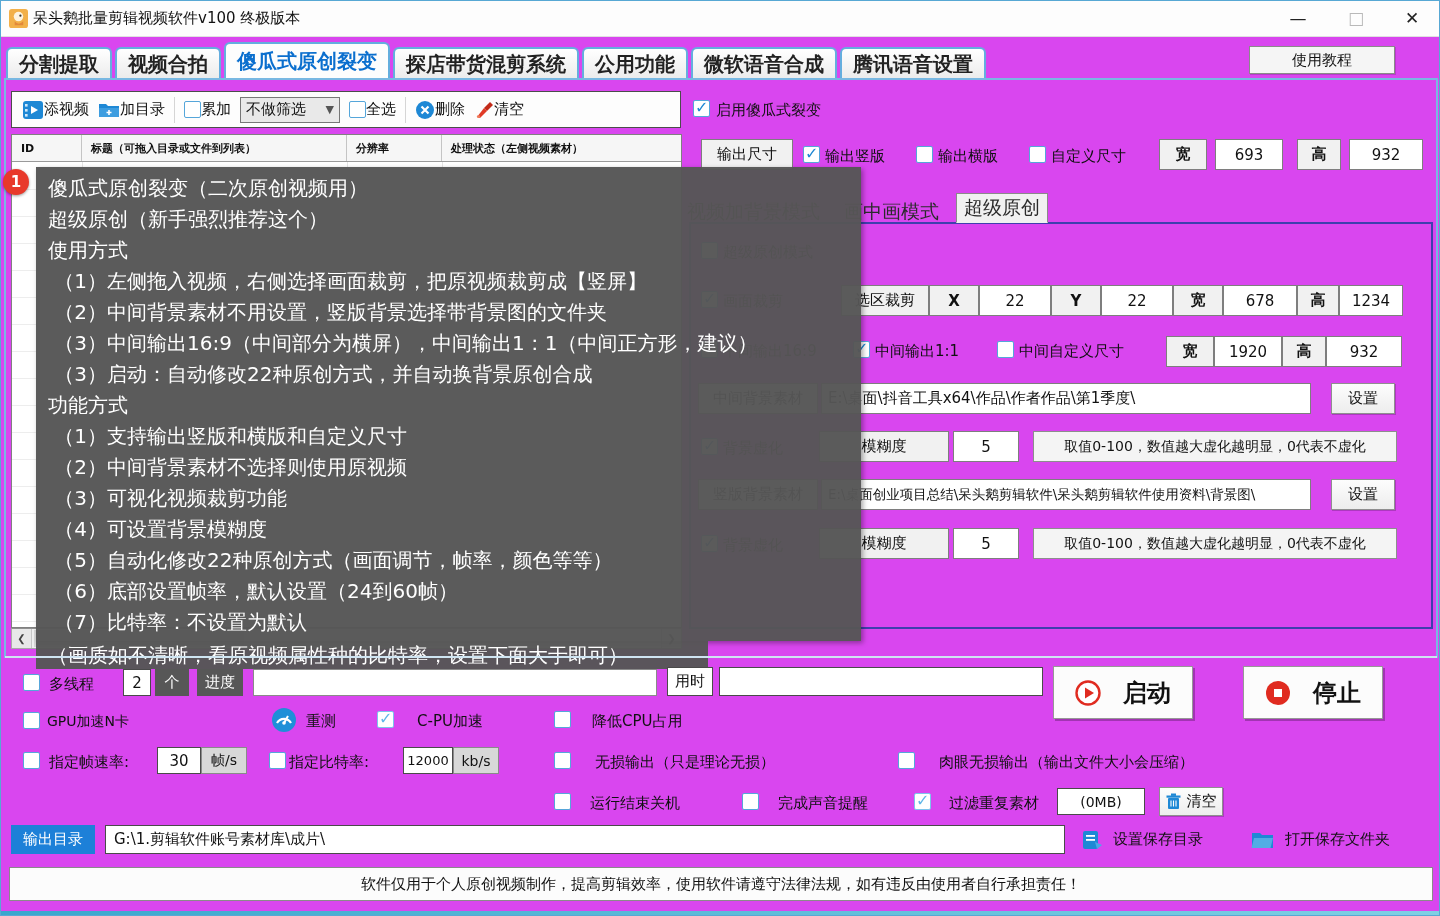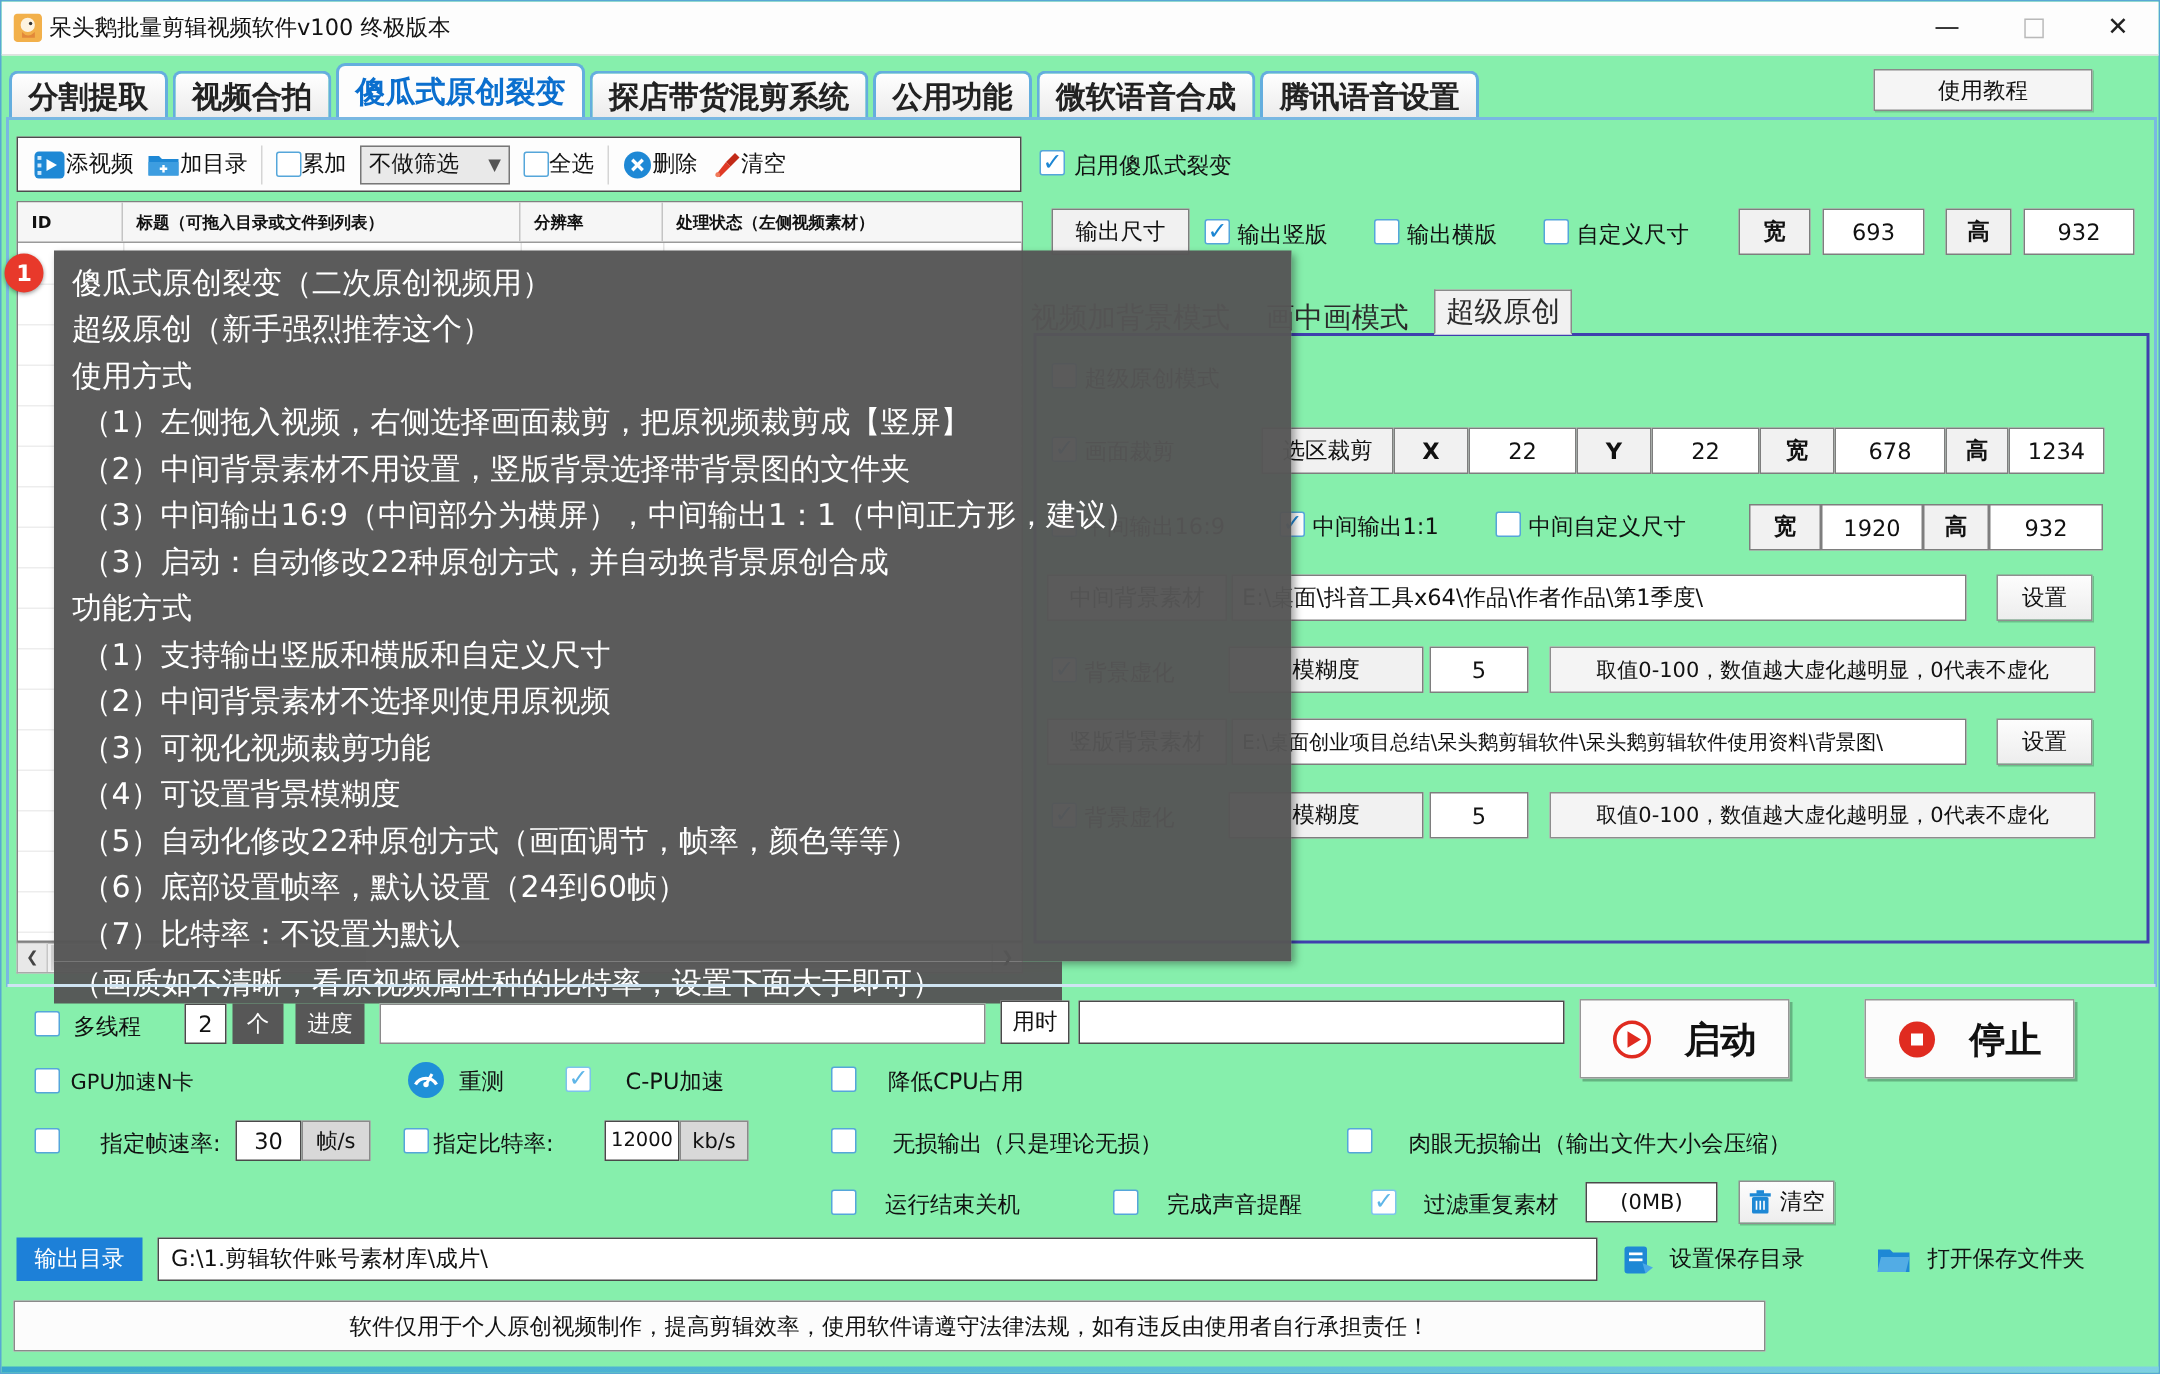--- a/index.html
+++ b/index.html
@@ -1,19 +1,19 @@
 <!DOCTYPE html>
 <html><head>
 <meta charset="utf-8">
 <style>
   * { margin:0; padding:0; box-sizing:border-box; }
   html,body { background:#9ab0b8; }
   #app {
     position:relative; width:1440px; height:916px; overflow:hidden;
-    background:#86efac; font-family:"DejaVu Sans", sans-serif; color:#111;
+    background:#d946ef; font-family:"DejaVu Sans", sans-serif; color:#111;
     border:1px solid #57a8d4;
   }
   
   .titlebar { position:absolute; left:0; top:0; width:1440px; height:36px; background:#fdfdfd; border-bottom:1px solid #e0e0e0; }
   .app-title { position:absolute; left:32px; top:8px; font-size:15px; color:#111; }
   .appicon { position:absolute; left:8px; top:8px; width:19px; height:19px; }
   .wbtn { position:absolute; top:2px; width:46px; height:30px; display:flex; align-items:center; justify-content:center; font-size:17px; color:#222; }
   .wbtn.max { color:#b9b9b9; }
   
   .tabbar { position:absolute; left:5px; top:41px; height:37px; display:flex; align-items:flex-end; gap:3px; }
@@ -63,21 +63,21 @@
   .groupbox { position:absolute; left:688px; top:221px; width:744px; height:407px; border:2px solid #3f3fae; }
   
   .sep-line { position:absolute; left:4px; top:655px; width:1432px; height:2px; background:#cfe4f2; }
   .darkbox { position:absolute; background:#575757; color:#fff; display:flex; align-items:center; justify-content:center; font-size:15px; }
   .whitebox { position:absolute; border:1px solid #4a4a4a; background:#fff; display:flex; align-items:center; justify-content:center; font-size:15px; }
   .graybox { position:absolute; border:1px solid #8a8a8a; background:#d8d8d8; display:flex; align-items:center; justify-content:center; font-size:14px; }
   .progress { position:absolute; left:252px; top:668px; width:404px; height:27px; border:1px solid #8a8a8a; background:#fff; }
   .bigbtn { position:absolute; width:140px; height:53px; border:1px solid #979797; background:#fcfcfc; box-shadow:2px 2px 0 rgba(0,0,0,.25); display:flex; align-items:center; justify-content:center; gap:22px; font-size:24px; font-weight:bold; }
   .btn3d { position:absolute; border:1px solid #8f8f8f; background:linear-gradient(#fdfdfd,#ededed); box-shadow:1px 1px 0 rgba(0,0,0,.2); display:flex; align-items:center; justify-content:center; gap:6px; font-size:15px; }
   .bluebtn { position:absolute; background:#1d80d8; color:#fff; display:flex; align-items:center; justify-content:center; font-size:15px; }
-  .footer { position:absolute; left:8px; top:866px; width:1168px; height:34px; border:1px solid #8a8a8a; background:#fcfcfc; display:flex; align-items:center; justify-content:center; font-size:15px; }
+  .footer { position:absolute; left:8px; top:866px; width:1424px; height:34px; border:1px solid #8a8a8a; background:#fcfcfc; display:flex; align-items:center; justify-content:center; font-size:15px; }
   .bottomstrip { position:absolute; left:0; top:910px; width:1440px; height:6px; background:linear-gradient(90deg,#39a7cd,#7fd0e4); }
   svg { display:block; }
 </style>
 </head>
 <body>
 
 <div id="app">
 
   <div class="titlebar">
     <svg class="appicon" viewBox="0 0 20 20">
@@ -309,21 +309,21 @@
       <path d="M13 16 L17 9" stroke="#fff" stroke-width="2"></path>
       <circle cx="13" cy="16" r="1.8" fill="#fff"></circle>
     </svg>
   <span class="lbl" style="left:305px; top:711px;">重测</span>
   <span class="cb on lite" style="left:376px; top:710px;"></span>
   <span class="lbl" style="left:416px; top:711px;">C-PU加速</span>
   <span class="cb" style="left:553px; top:710px;"></span>
   <span class="lbl" style="left:591px; top:711px;">降低CPU占用</span>
 
   <span class="cb" style="left:22px; top:751px;"></span>
-  <span class="lbl" style="left:48px; top:752px;margin-left:18px;">指定帧速率:</span>
+  <span class="lbl" style="left:48px; top:752px;">指定帧速率:</span>
   <div class="whitebox" style="left:156px; top:746px; width:44px; height:27px;">30</div>
   <div class="graybox" style="left:200px; top:746px; width:46px; height:27px;">帧/s</div>
   <span class="cb" style="left:268px; top:751px;"></span>
   <span class="lbl" style="left:288px; top:752px;">指定比特率:</span>
   <div class="whitebox" style="left:402px; top:746px; width:50px; height:27px; font-size:13px;">12000</div>
   <div class="graybox" style="left:452px; top:746px; width:46px; height:27px;">kb/s</div>
   <span class="cb" style="left:553px; top:751px;"></span>
   <span class="lbl" style="left:594px; top:752px;">无损输出（只是理论无损）</span>
   <span class="cb" style="left:897px; top:751px;"></span>
   <span class="lbl" style="left:938px; top:752px;">肉眼无损输出（输出文件大小会压缩）</span>

